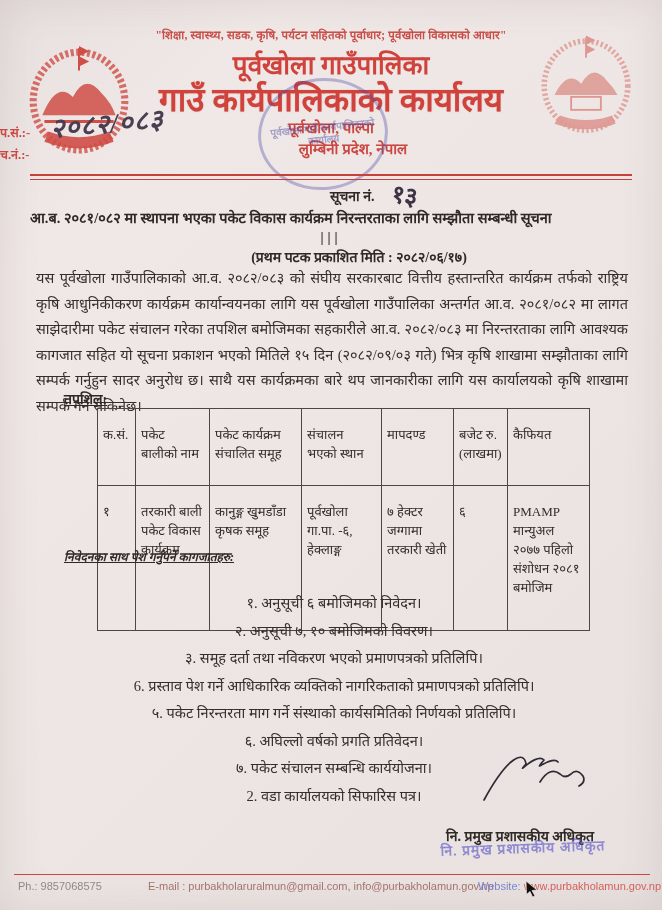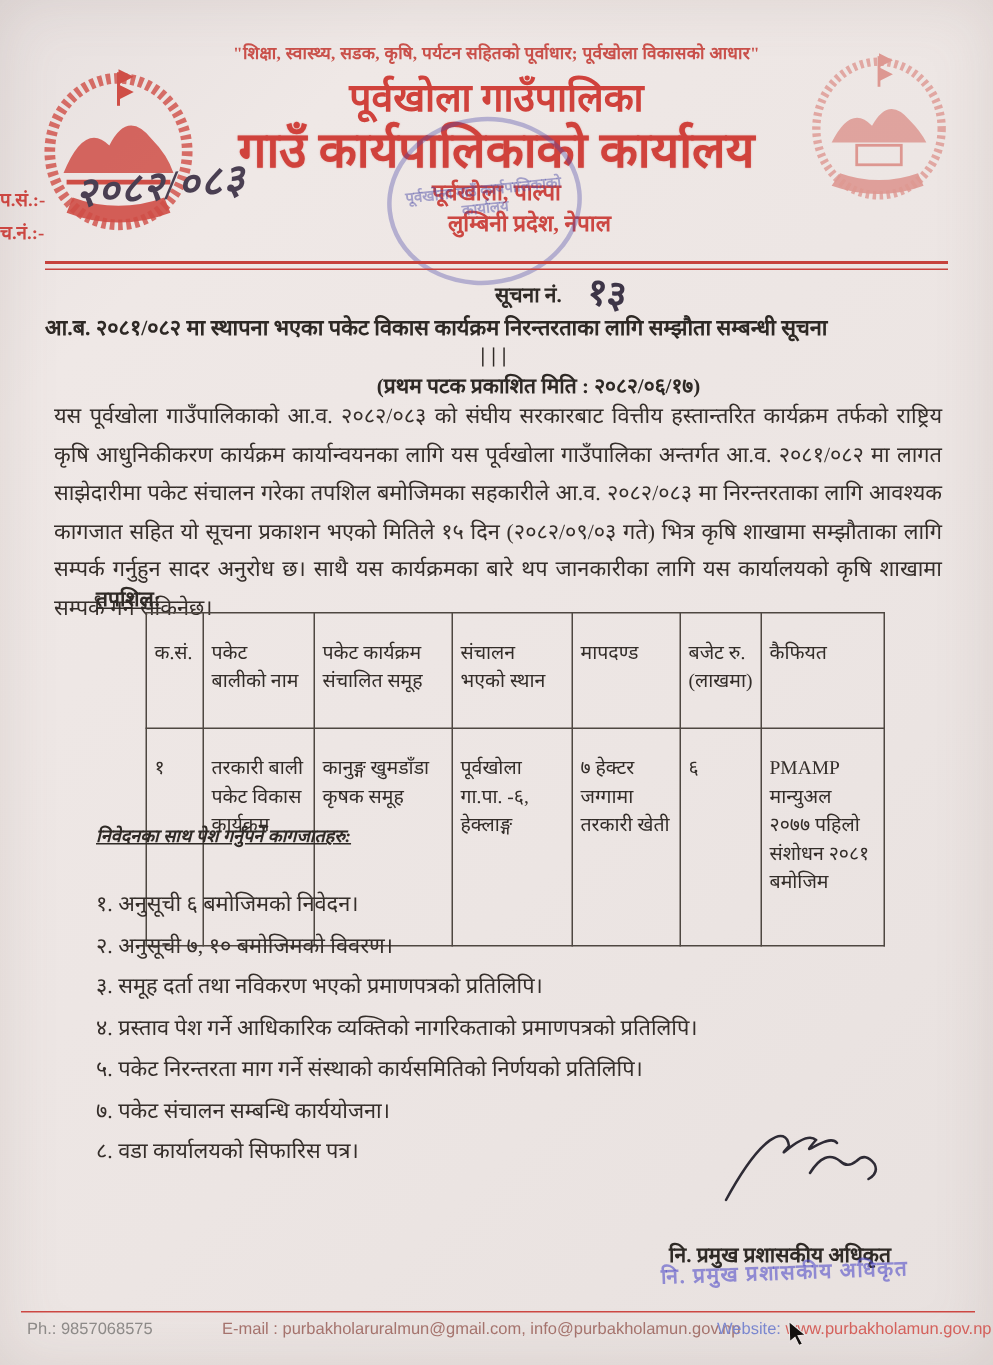--- a/index.html
+++ b/index.html
@@ -41,21 +41,21 @@
     text-align:justify;color:#352e2a;
   }
   .tbl-caption{top:389px;left:64px;font-size:14px;font-weight:bold;text-decoration:underline;color:#2f2a26;}
   .tbl-wrap{top:408px;left:97px;width:494px;}
   table{border-collapse:collapse;width:492px;table-layout:fixed;}
   th,td{border:1.6px solid #4e4741;padding:16px 5px;font-size:13px;line-height:19px;vertical-align:top;text-align:left;font-weight:normal;color:#332d29;}
   th{height:44px;}
   td{height:112px;}
   .docs-head{top:548px;left:64px;font-size:12px;font-weight:bold;text-decoration:underline;color:#2f2a26;font-style:italic;}
   .docs-list{top:594px;left:64px;width:540px;font-size:14.5px;color:#352e2a;}
-  .docs-list div{margin-bottom:8.5px;line-height:19px;}
+  .docs-list div{margin-bottom:8.5px;line-height:19px;text-align:center;}
   .sig-scribble{top:748px;left:478px;}
   .sig-name{top:804px;left:420px;width:200px;text-align:center;font-size:14px;font-weight:bold;color:#2f2a26;}
   .sig-title{top:826px;left:400px;width:240px;text-align:center;font-size:14px;font-weight:bold;color:#2f2a26;}
   .sig-stamp{
     top:838px;left:398px;width:250px;text-align:center;font-size:14px;font-weight:bold;
     color:rgba(84,78,200,.6);transform:rotate(-2deg);letter-spacing:1px;
   }
   .footer-rule{top:874px;left:14px;width:636px;border-top:1.6px solid #cc4742;}
   .footer{top:880px;left:0;width:100%;font-family:"Liberation Sans","DejaVu Sans",sans-serif;font-size:11px;}
   .f-ph{position:absolute;left:18px;top:0;color:#8d8a88;}
@@ -156,24 +156,25 @@
       </tr>
     </tbody>
       </table>
   </div>
 
   <div class="abs docs-head">निवेदनका साथ पेश गर्नुपर्ने कागजातहरु:</div>
   <div class="abs docs-list">
     <div>१. अनुसूची ६ बमोजिमको निवेदन।</div>
     <div>२. अनुसूची ७, १० बमोजिमको विवरण।</div>
     <div>३. समूह दर्ता तथा नविकरण भएको प्रमाणपत्रको प्रतिलिपि।</div>
-    <div>४. प्रस्ताव पेश गर्ने आधिकारिक व्यक्तिको नागरिकताको प्रमाणपत्रको प्रतिलिपि।</div>
+    <div>6. प्रस्ताव पेश गर्ने आधिकारिक व्यक्तिको नागरिकताको प्रमाणपत्रको प्रतिलिपि।</div>
     <div>५. पकेट निरन्तरता माग गर्ने संस्थाको कार्यसमितिको निर्णयको प्रतिलिपि।</div>
+    <div>६. अघिल्लो वर्षको प्रगति प्रतिवेदन।</div>
     <div>७. पकेट संचालन सम्बन्धि कार्ययोजना।</div>
-    <div>८. वडा कार्यालयको सिफारिस पत्र।</div>
+    <div>2. वडा कार्यालयको सिफारिस पत्र।</div>
   </div>
 
   <div class="abs sig-scribble">
     <svg width="120" height="58" viewBox="0 0 120 58">
       <path d="M6 52 C 30 8, 46 2, 48 16 C 36 30, 58 4, 66 12 C 52 28, 74 6, 80 14 M 62 34 q 10 -16 20 -8 q 5 5 11 0 q 6 -6 12 2 q 3 6 -4 10" stroke="#2e2b35" fill="none" stroke-width="1.7" stroke-linecap="round"></path>
     </svg>
   </div>
   <div class="abs sig-title">नि. प्रमुख प्रशासकीय अधिकृत</div>
   <div class="abs sig-stamp">नि. प्रमुख प्रशासकीय अधिकृत</div>
 

